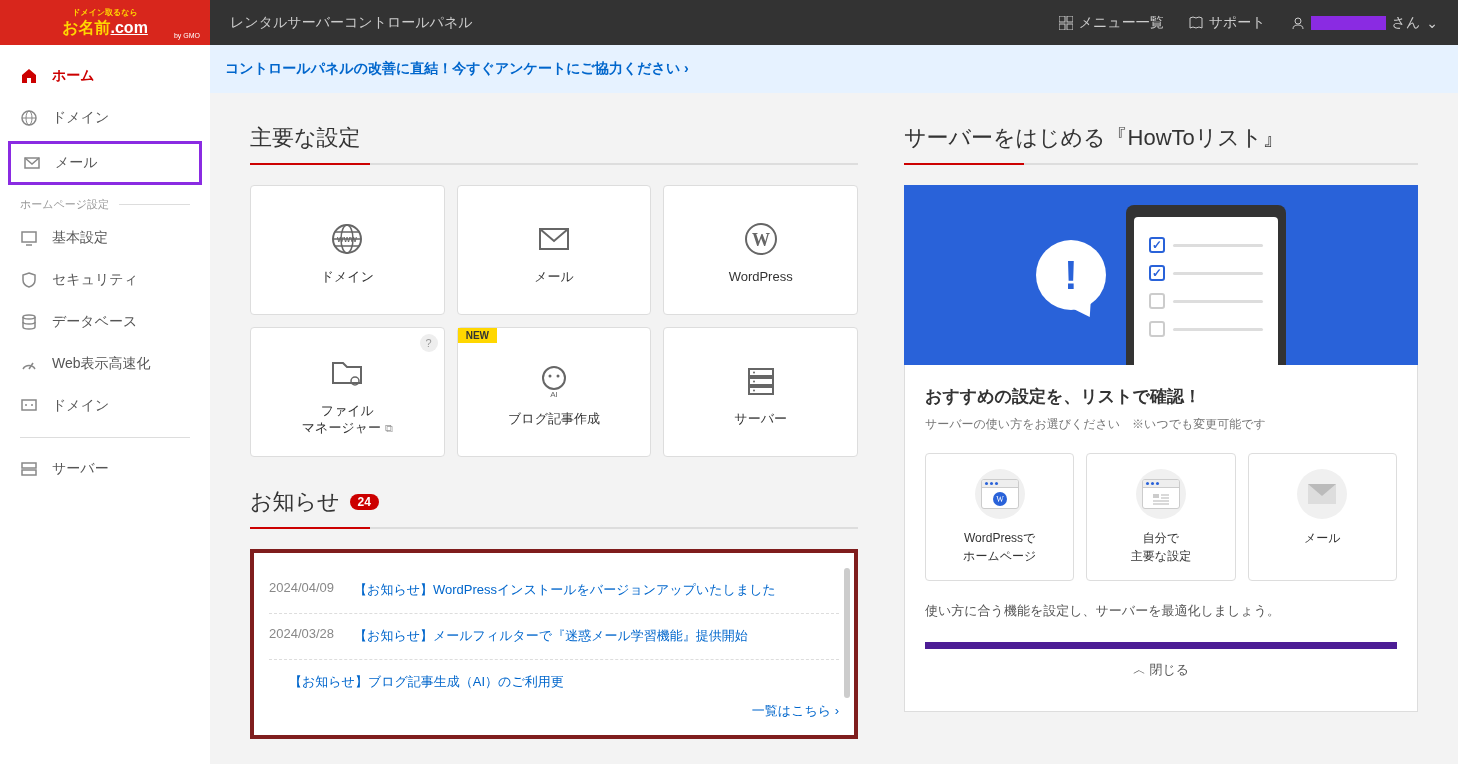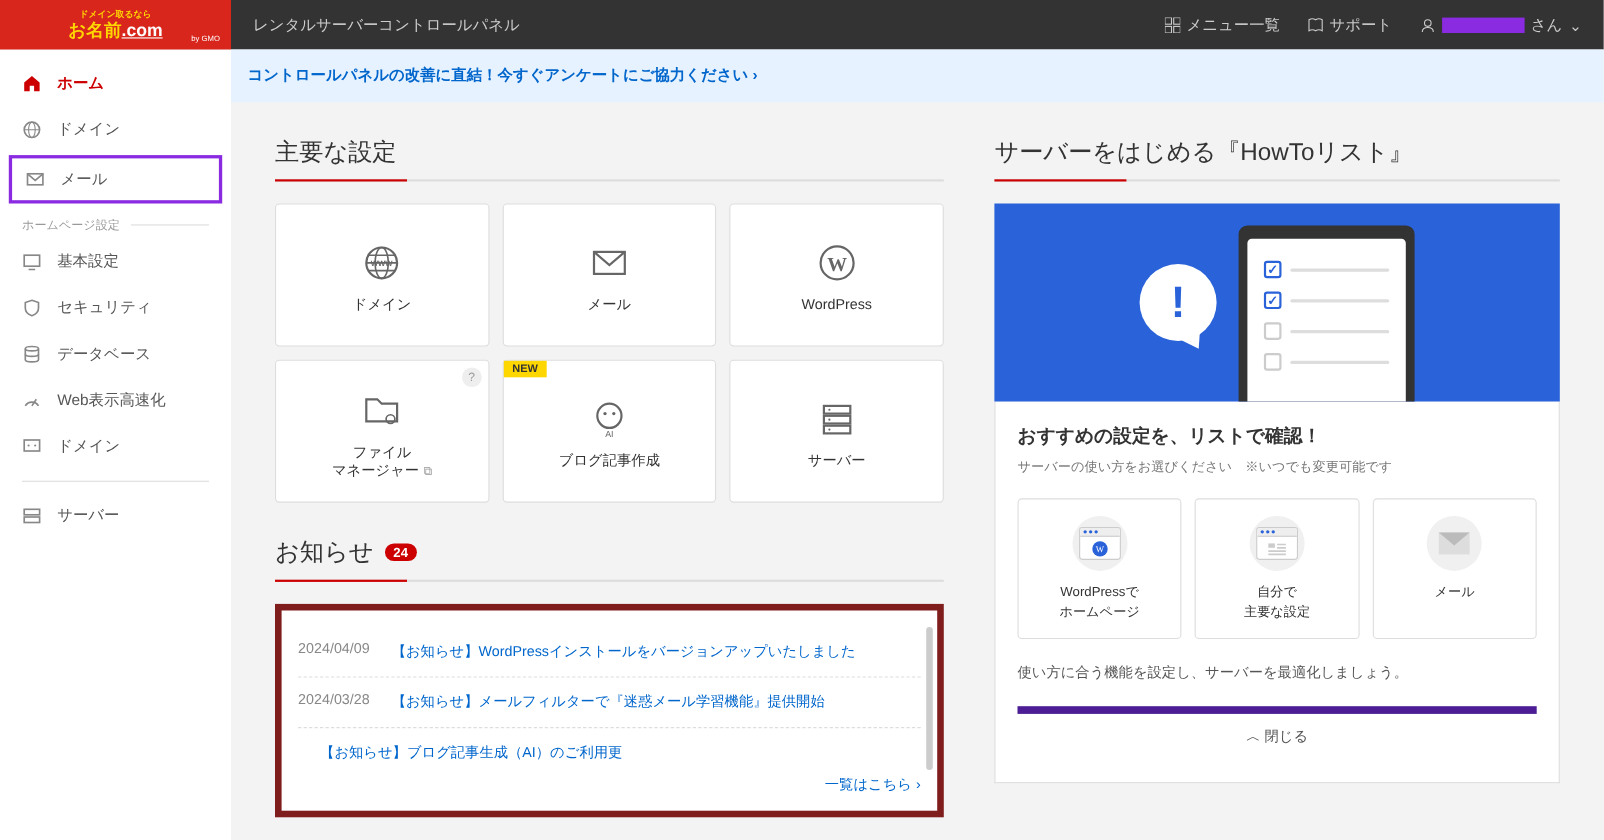--- a/index.html
+++ b/index.html
@@ -34,21 +34,21 @@
 .section-title { font-size: 22px; padding-bottom: 10px; border-bottom: 2px solid #ddd; position: relative; margin-bottom: 20px; display: flex; align-items: center; gap: 10px; }
 .section-title::after { content: ''; position: absolute; bottom: -2px; left: 0; width: 120px; height: 2px; background: #cc0000; }
 .cards-grid { display: grid; grid-template-columns: repeat(3, 1fr); gap: 12px; margin-bottom: 30px; }
 .card { background: #fff; border: 1px solid #ddd; border-radius: 4px; padding: 20px 10px 15px; display: flex; flex-direction: column; align-items: center; gap: 10px; cursor: pointer; position: relative; height: 130px; justify-content: center; }
 .card-icon { width: 40px; height: 40px; display: flex; align-items: center; justify-content: center; }
 .card-label { font-size: 13px; color: #333; text-align: center; line-height: 1.3; }
 .card-badge-new { position: absolute; top: 0; left: 0; background: #ffd700; color: #333; font-size: 10px; font-weight: bold; padding: 2px 8px; }
 .card-help { position: absolute; top: 6px; right: 6px; width: 18px; height: 18px; border-radius: 50%; background: #eee; color: #999; font-size: 11px; display: flex; align-items: center; justify-content: center; }
 .card-external { font-size: 11px; color: #999; margin-left: 4px; }
 .badge-count { background: #cc0000; color: #fff; border-radius: 10px; padding: 1px 8px; font-size: 12px; font-weight: bold; }
-.news-box { background: #fff; border: 6px solid #7f1d1d; padding: 15px; position: relative; }
+.news-box { background: #fff; border: 4px solid #7f1d1d; padding: 15px; position: relative; }
 .news-item { display: flex; gap: 20px; padding: 12px 0; border-bottom: 1px dashed #ddd; }
 .news-date { color: #888; font-size: 13px; white-space: nowrap; }
 .news-title { color: #0066cc; font-size: 13px; line-height: 1.6; cursor: pointer; }
 .news-more { text-align: right; color: #0066cc; font-size: 13px; padding-top: 10px; cursor: pointer; }
 .news-scroll { position: absolute; right: 4px; top: 15px; width: 6px; height: 130px; background: #ccc; border-radius: 3px; }
 .howto-hero { background: #2962d9; height: 180px; position: relative; overflow: hidden; display: flex; align-items: center; justify-content: center; }
 .howto-bubble { width: 70px; height: 70px; background: #fff; border-radius: 50%; display: flex; align-items: center; justify-content: center; font-size: 40px; color: #2962d9; font-weight: bold; position: relative; margin-right: 20px; }
 .howto-bubble::after { content: ''; position: absolute; bottom: -8px; right: 10px; width: 0; height: 0; border-left: 10px solid transparent; border-right: 10px solid transparent; border-top: 15px solid #fff; transform: rotate(-30deg); }
 .howto-clipboard { width: 160px; height: 170px; background: #333; border-radius: 8px 8px 0 0; padding: 12px 8px 0; margin-top: 30px; }
 .howto-paper { background: #fff; height: 100%; border-radius: 4px 4px 0 0; padding: 20px 15px; }

